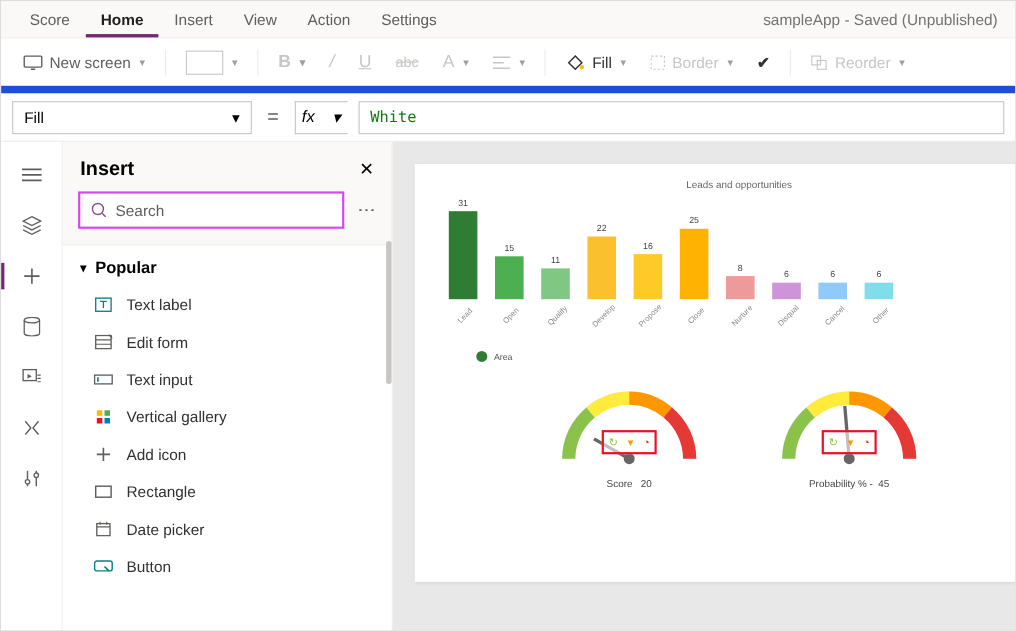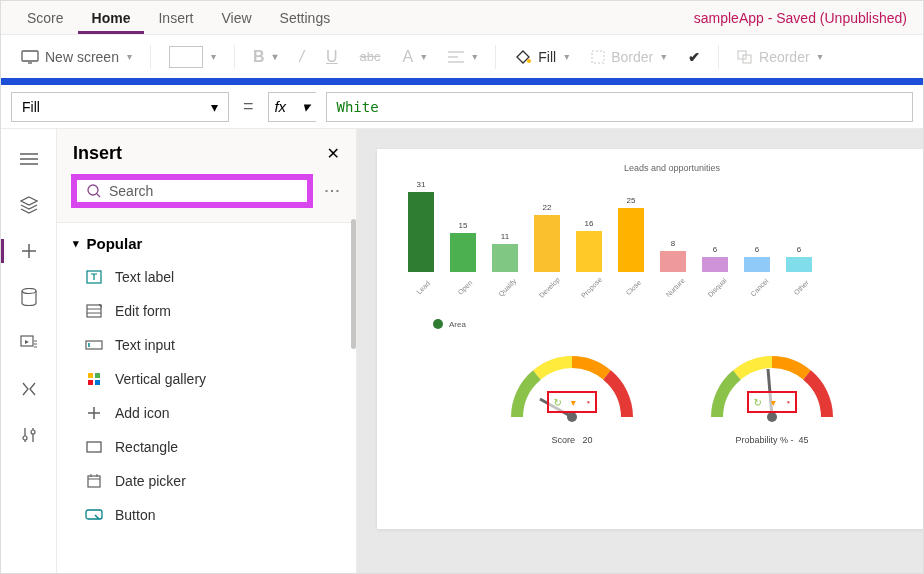--- a/index.html
+++ b/index.html
@@ -1,41 +1,41 @@
 <!DOCTYPE html>
 <html><head>
 <meta charset="utf-8">
 <style>
 * { box-sizing: border-box; margin: 0; padding: 0; font-family: "Segoe UI", Arial, sans-serif; }
 body { width: 924px; height: 574px; background: #f5f5f5; overflow: hidden; border: 1px solid #ddd; }
 .menubar { height: 34px; background: #faf9f8; display: flex; align-items: center; padding: 0 12px; font-size: 14px; color: #323130; border-bottom: 1px solid #edebe9; }
 .menubar .menu-item { padding: 8px 14px; cursor: pointer; color: #605e5c; }
 .menubar .menu-item.active { color: #201f1e; font-weight: 600; border-bottom: 3px solid #742774; padding-bottom: 5px; }
-.menubar .title { margin-left: auto; color: #be185d; font-size: 14px; padding-right: 4px; }
+.menubar .title { margin-left: auto; color: #737373; font-size: 14px; padding-right: 4px; }
 .toolbar { height: 50px; background: #fff; border-bottom: 7px solid #1d4ed8; display: flex; align-items: center; padding: 0 10px; gap: 2px; color: #a19f9d; font-size: 14px; }
 .toolbar .tb-btn { display: flex; align-items: center; gap: 6px; padding: 6px 10px; color: #605e5c; }
 .toolbar .tb-sep { width: 1px; height: 24px; background: #edebe9; margin: 0 6px; }
 .toolbar .swatch { width: 34px; height: 22px; background: #fff; border: 1px solid #c8c6c4; }
 .toolbar .faded { color: #c8c6c4; }
 .toolbar .chev { font-size: 10px; margin-left: 2px; color: #a19f9d; }
 .formula { height: 44px; background: #fff; border-bottom: 1px solid #edebe9; display: flex; align-items: center; padding: 0 10px; gap: 10px; }
 .formula .prop-dd { width: 218px; height: 30px; border: 1px solid #c8c6c4; background: #fff; display: flex; align-items: center; padding: 0 10px; font-size: 14px; justify-content: space-between; }
 .formula .eq { font-size: 18px; color: #605e5c; padding: 0 4px;}
 .formula .fx { width: 48px; height: 30px; border: 1px solid #c8c6c4; border-right: none; display: flex; align-items: center; justify-content: center; font-style: italic; font-family: Georgia, serif; font-size: 15px; gap: 16px;}
 .formula .fx-input { flex: 1; height: 30px; border: 1px solid #c8c6c4; padding: 0 10px; font-size: 14px; color: #107c10; display: flex; align-items: center; font-family: Consolas, monospace;}
 .main { display: flex; height: calc(100% - 128px); }
 .rail { width: 56px; background: #fff; border-right: 1px solid #edebe9; display: flex; flex-direction: column; align-items: center; padding-top: 10px; gap: 6px; }
 .rail .rail-item { width: 40px; height: 40px; display: flex; align-items: center; justify-content: center; color: #605e5c; position: relative; }
 .rail .rail-item.active::before { content: ''; position: absolute; left: -8px; top: 8px; bottom: 8px; width: 3px; background: #742774; }
 .pane { width: 300px; background: #faf9f8; border-right: 1px solid #edebe9; display: flex; flex-direction: column; position: relative;}
 .pane-header { display: flex; align-items: center; justify-content: space-between; padding: 14px 16px 10px 16px; }
 .pane-header h2 { font-size: 18px; font-weight: 600; }
 .pane-close { font-size: 16px; cursor: pointer; }
 .pane-search-row { display: flex; align-items: center; padding: 0 14px 14px 14px; gap: 10px;}
-.pane-search { flex: 1; height: 34px; border: 6px solid #d946ef; background: #fff; display: flex; align-items: center; padding: 0 10px; gap: 8px; color: #605e5c; font-size: 14px;}
+.pane-search { flex: 1; height: 34px; border: 2px solid #d946ef; background: #fff; display: flex; align-items: center; padding: 0 10px; gap: 8px; color: #605e5c; font-size: 14px;}
 .pane-more { font-size: 16px; color: #605e5c; letter-spacing: 1px; writing-mode: vertical-rl;}
 .pane-list { flex: 1; overflow-y: auto; border-top: 1px solid #edebe9; background: #fff;}
 .cat-header { display: flex; align-items: center; gap: 8px; padding: 12px 16px 8px 16px; font-weight: 600; font-size: 15px;}
 .cat-item { display: flex; align-items: center; gap: 12px; padding: 8px 16px 8px 28px; font-size: 14px; color: #323130; cursor: pointer;}
 .cat-item .ic { width: 18px; height: 18px; display: flex; align-items: center; justify-content: center; }
 .canvas-area { flex: 1; background: #e8e8e8; padding: 20px 0 0 20px; overflow: hidden;}
 .canvas { width: 590px; height: 380px; background: #fff; box-shadow: 0 1px 4px rgba(0,0,0,.08); padding: 14px 18px; position: relative;}
 .chart-title { text-align: center; font-size: 9px; color: #666; margin-bottom: 14px;}
 .bar-chart { display: flex; align-items: flex-end; height: 110px; gap: 10px; margin-left: 10px;}
 .bar-col { display: flex; flex-direction: column; align-items: center; gap: 3px; width: 32px;}
@@ -54,20 +54,21 @@
 svg { display: block; }
 </style>
 </head>
 <body>
 
 <div class="menubar">
   <div class="menu-item">Score</div>
   <div class="menu-item active">Home</div>
   <div class="menu-item">Insert</div>
   <div class="menu-item">View</div>
+  <div class="menu-item">Action</div>
   <div class="menu-item">Settings</div>
   <div class="title">sampleApp - Saved (Unpublished)</div>
 </div>
 
 <div class="toolbar">
   <div class="tb-btn">
     <svg width="18" height="14" viewBox="0 0 18 14">
         <rect x="1" y="1" width="16" height="10" rx="1" fill="none" stroke="#605e5c" stroke-width="1.3"></rect>
         <line x1="7" y1="13" x2="11" y2="13" stroke="#605e5c" stroke-width="1.3"></line>
       </svg>

